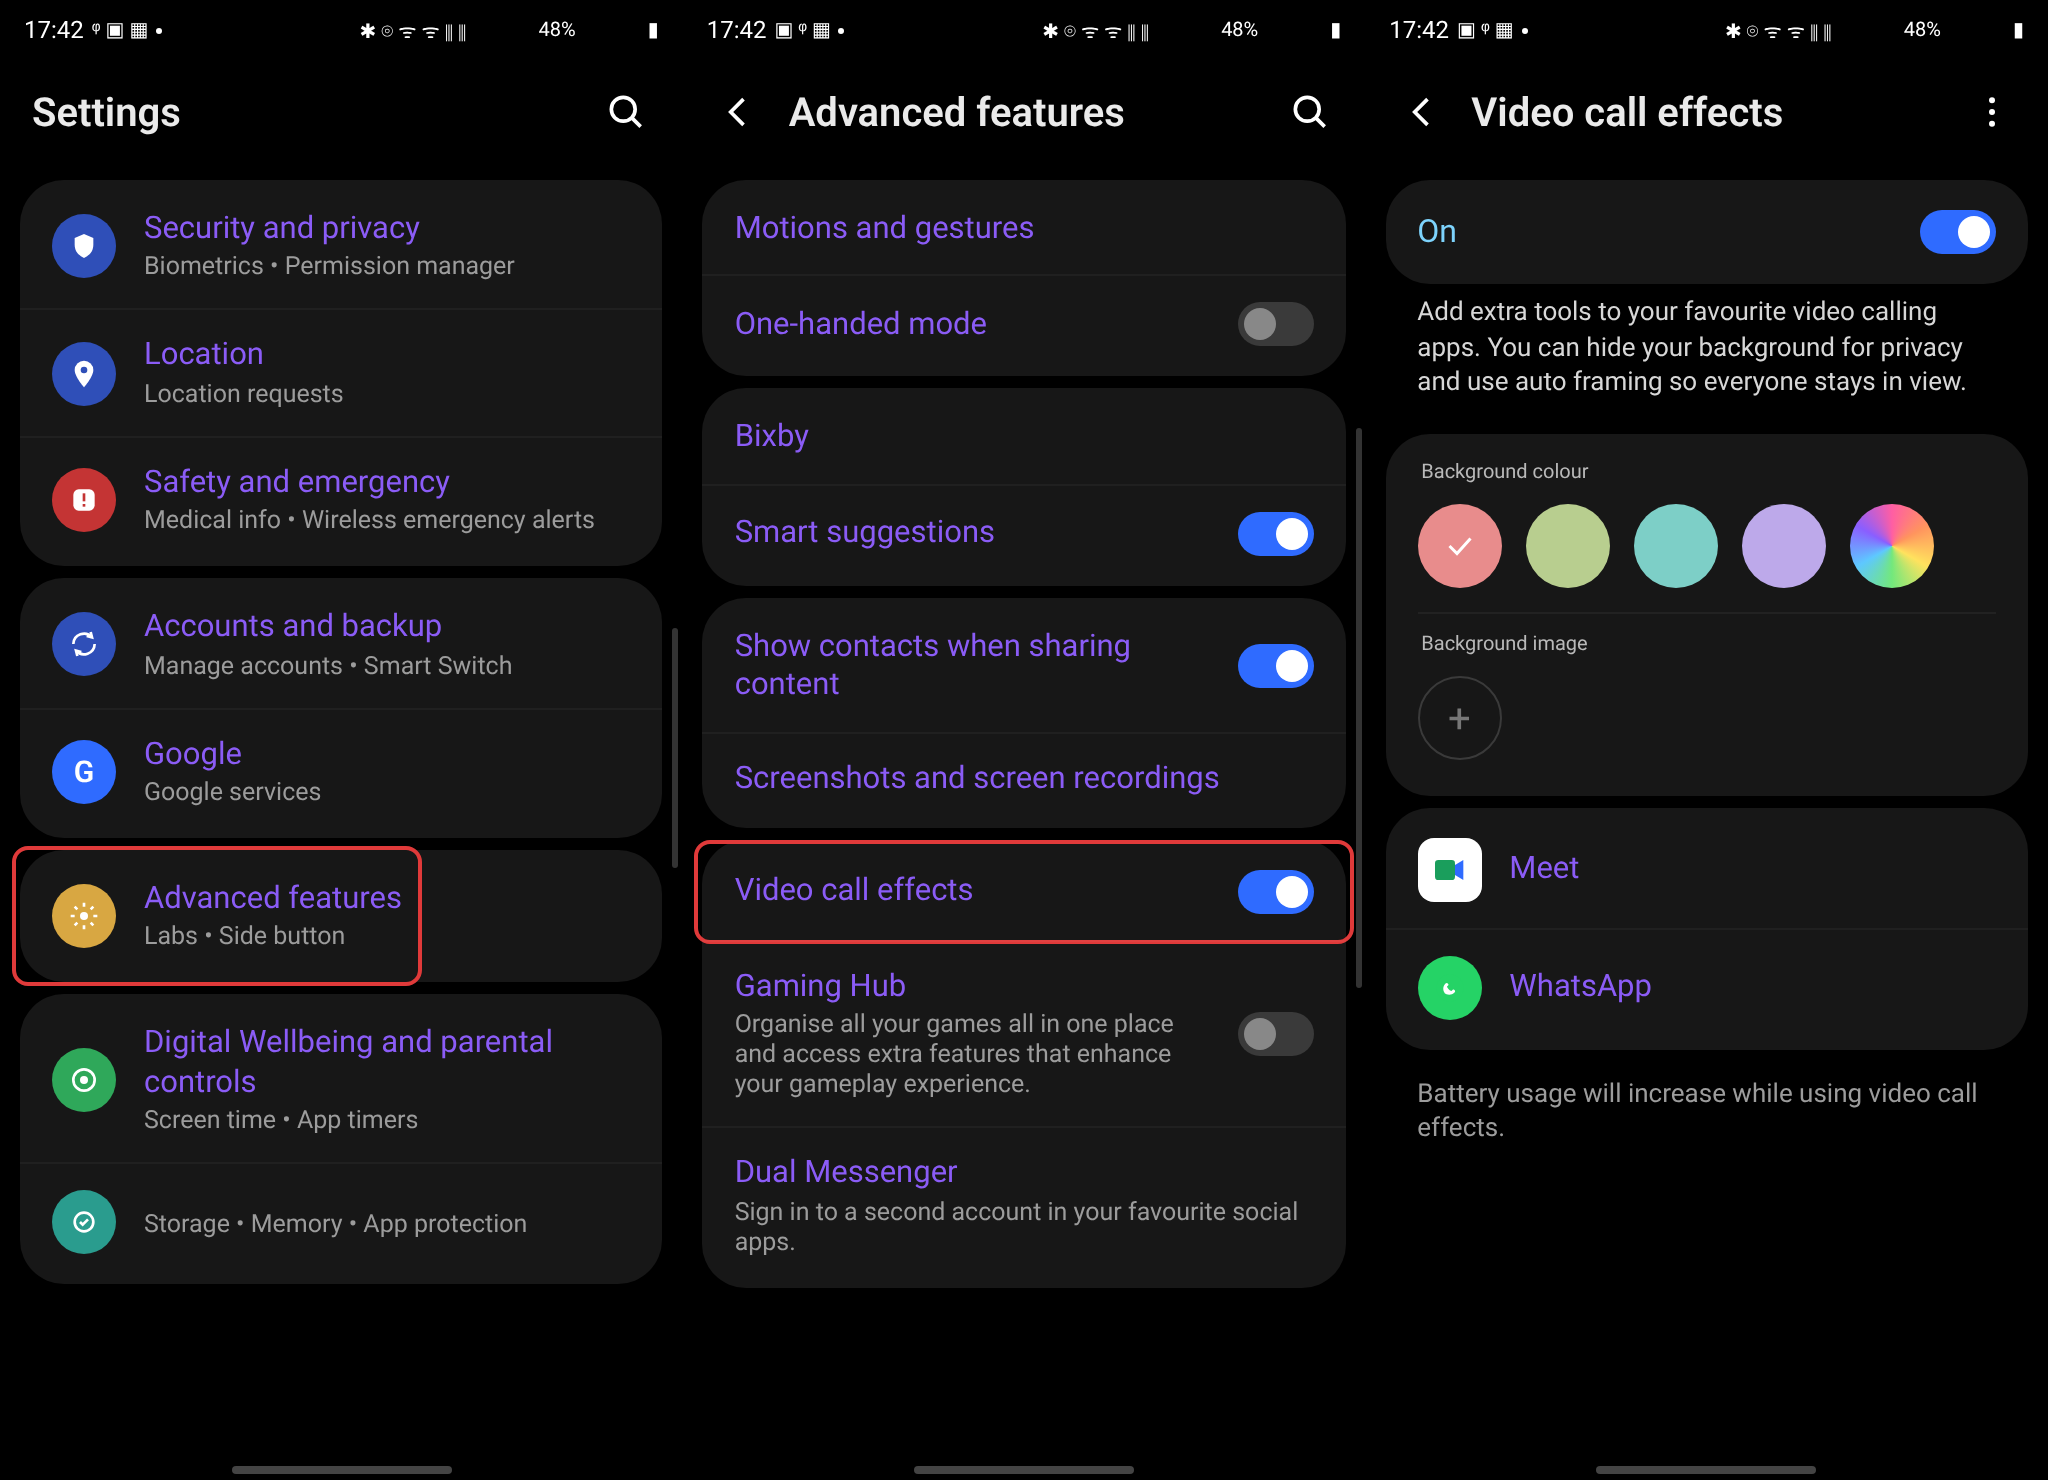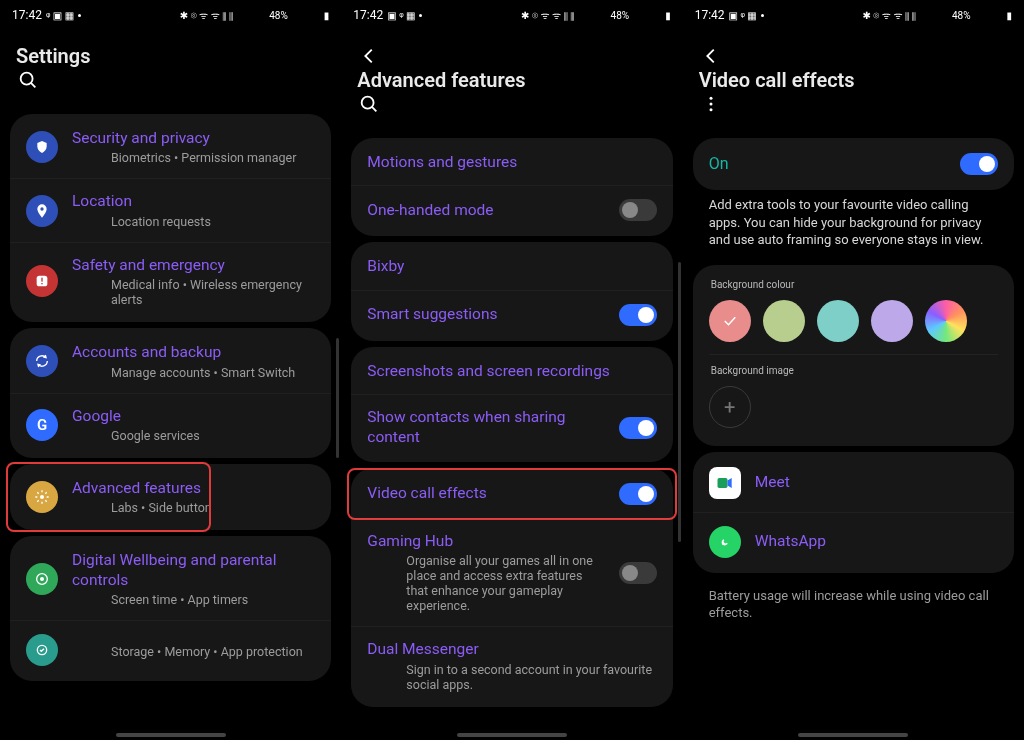--- a/index.html
+++ b/index.html
@@ -9,33 +9,33 @@
   *{box-sizing:border-box;}
   body{margin:0;background:#1b1b1b;font-family:-apple-system,BlinkMacSystemFont,"Segoe UI",Roboto,Arial,sans-serif;color:var(--text);width:1024px;height:740px;overflow:hidden;}
   .triptych{display:flex;width:1024px;height:740px;}
   .phone{flex:0 0 341.33px;height:740px;background:var(--bg);position:relative;display:flex;flex-direction:column;}
   
   .status{height:30px;display:flex;align-items:center;justify-content:space-between;padding:0 12px;font-size:12px;color:#fff;}
   .status .left,.status .right{display:flex;align-items:center;gap:4px;}
   .status .dot{width:3px;height:3px;border-radius:50%;background:#fff;display:inline-block;}
   .status .right span{font-size:10px;margin-left:32px;}
   
-  .hdr{display:flex;align-items:flex-start;gap:0;padding:14px 16px 16px 16px;flex-direction:column;}
+  .hdr{display:flex;align-items:flex-end;gap:13px;padding:14px 16px 16px 16px;}
   .hdr .back{width:24px;height:24px;display:flex;align-items:center;justify-content:center;}
   .hdr h1{margin:0;font-size:20px;font-weight:600;flex:1;}
   .hdr .action{width:24px;height:24px;display:flex;align-items:center;justify-content:center;}
   
   .scroll{flex:1;overflow:hidden;padding:0 8px 10px 8px;}
   .card{background:var(--card);border-radius:22px;margin:6px 2px;padding:2px 0;}
   .row{display:flex;align-items:center;padding:13px 16px;gap:14px;position:relative;}
   .row+.row{border-top:1px solid rgba(255,255,255,0.04);}
   .ic{width:32px;height:32px;border-radius:50%;display:flex;align-items:center;justify-content:center;flex:0 0 32px;}
   .txt{flex:1;min-width:0;}
   .ttl{font-size:15.5px;color:#8b5cf6;line-height:1.25;}
-  .sub{font-size:12.5px;color:var(--sub);margin-top:2px;line-height:1.2;margin-left:39px;}
+  .sub{font-size:12.5px;color:var(--sub);margin-top:2px;line-height:1.2;}
   .toggle{width:38px;height:22px;border-radius:11px;position:relative;flex:0 0 38px;}
   .toggle::after{content:"";position:absolute;width:16px;height:16px;border-radius:50%;top:3px;background:#fff;}
   .toggle.off{background:var(--toggle-off);} .toggle.off::after{left:3px;background:#888;}
   .toggle.on{background:var(--toggle-on);} .toggle.on::after{right:3px;}
   
   .hl{position:absolute;border:2.5px solid var(--hl);border-radius:8px;pointer-events:none;}
   
   .desc{font-size:13px;color:#d7d7d7;padding:0 18px 10px 18px;line-height:1.35;}
   .section-label{font-size:10px;color:#b9b9b9;padding:6px 18px 4px 18px;}
   .swatches{display:flex;gap:12px;padding:6px 16px 8px 16px;}
@@ -238,28 +238,28 @@
             <div class="txt">
               <div class="ttl">Smart suggestions</div>
             </div>
             <div class="toggle on"></div>
           </div>
       </div>
 
       <div class="card">
         <div class="row">
             <div class="txt">
+              <div class="ttl">Show contacts when sharing content</div>
+            </div>
+            <div class="toggle on"></div>
+          </div>
+        <div class="row">
+            <div class="txt">
               <div class="ttl">Screenshots and screen recordings</div>
             </div>
-          </div>
-        <div class="row">
-            <div class="txt">
-              <div class="ttl">Show contacts when sharing content</div>
-            </div>
-            <div class="toggle on"></div>
           </div>
       </div>
 
       <div class="card" style="position:relative;">
         <div class="row">
           <div class="txt">
               <div class="ttl">Video call effects</div>
             </div>
           <div class="toggle on"></div>
           <div class="hl" style="left:-4px;right:-4px;top:-2px;bottom:-2px;"></div>
@@ -308,21 +308,21 @@
             <circle cx="12" cy="12" r="1.8" fill="#fff" stroke="none"></circle>
             <circle cx="12" cy="19" r="1.8" fill="#fff" stroke="none"></circle>
           </svg>
         </div>
     </div>
 
     <div class="scroll">
       <div class="card">
         <div class="row">
           <div class="txt">
-              <div class="ttl" style="color:#14b8a6;font-size:16px">On</div>
+              <div class="ttl" style="color:#7dd3fc;font-size:16px">On</div>
             </div>
           <div class="toggle on"></div>
         </div>
       </div>
 
       <div class="desc">Add extra tools to your favourite video calling apps. You can hide your background for privacy and use auto framing so everyone stays in view.</div>
 
       <div class="card" style="padding:8px 0;">
         <div class="section-label">Background colour</div>
         <div class="swatches">

